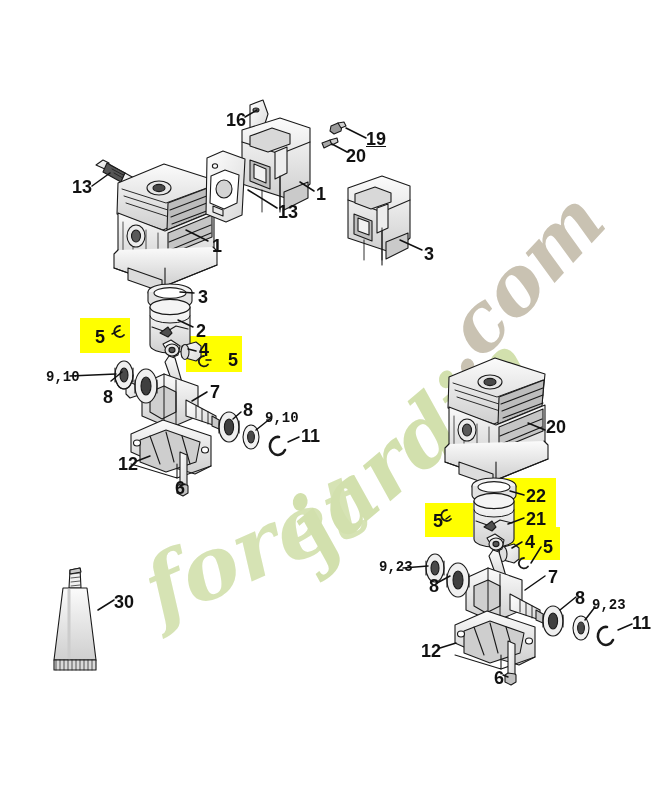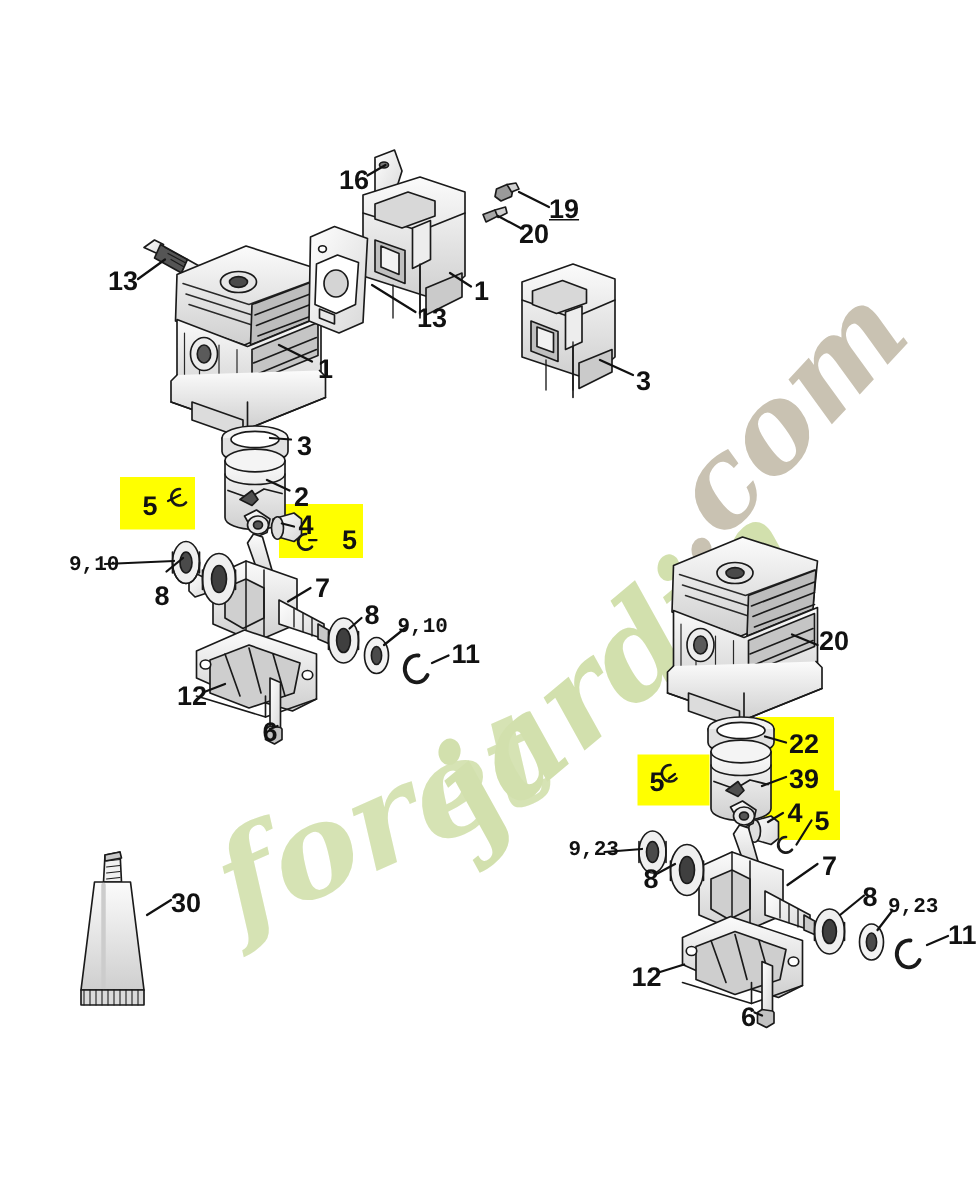--- a/index.html
+++ b/index.html
@@ -392,21 +392,21 @@
   <div class="num" style="left:301px;top:427px;">11</div>
   <div class="num" style="left:118px;top:455px;">12</div>
   <div class="num" style="left:72px;top:178px;text-align:right;">13</div>
   <div class="num" style="left:424px;top:245px;">3</div>
   <div class="num" style="left:316px;top:185px;">1</div>
   <div class="num" style="left:226px;top:111px;">16</div>
   <div class="num" style="left:278px;top:203px;">13</div>
   <div class="num" style="left:346px;top:147px;">20</div>
   <div class="num" style="left:366px;top:130px;text-decoration:underline;">19</div>
   <div class="num" style="left:546px;top:418px;">20</div>
-  <div class="num" style="left:526px;top:510px;">39</div>
+  <div class="num" style="left:526px;top:510px;">21</div>
   <div class="num" style="left:526px;top:487px;">22</div>
   <div class="num" style="left:525px;top:533px;">4</div>
   <div class="num" style="left:433px;top:512px;">5</div>
   <div class="num" style="left:543px;top:538px;">5</div>
   <div class="num" style="left:548px;top:568px;">7</div>
   <div class="num" style="left:429px;top:577px;">8</div>
   <div class="num" style="left:575px;top:589px;">8</div>
   <div class="num sm" style="left:379px;top:560px;">9,23</div>
   <div class="num sm" style="left:592px;top:598px;">9,23</div>
   <div class="num" style="left:632px;top:614px;">11</div>

